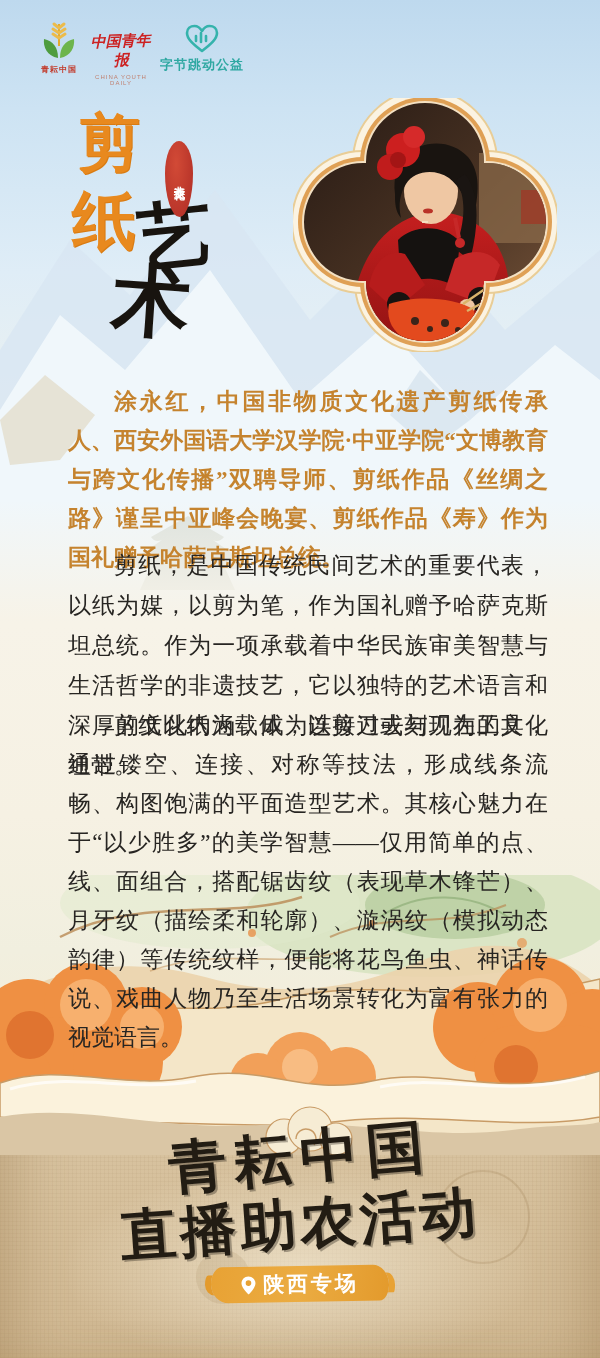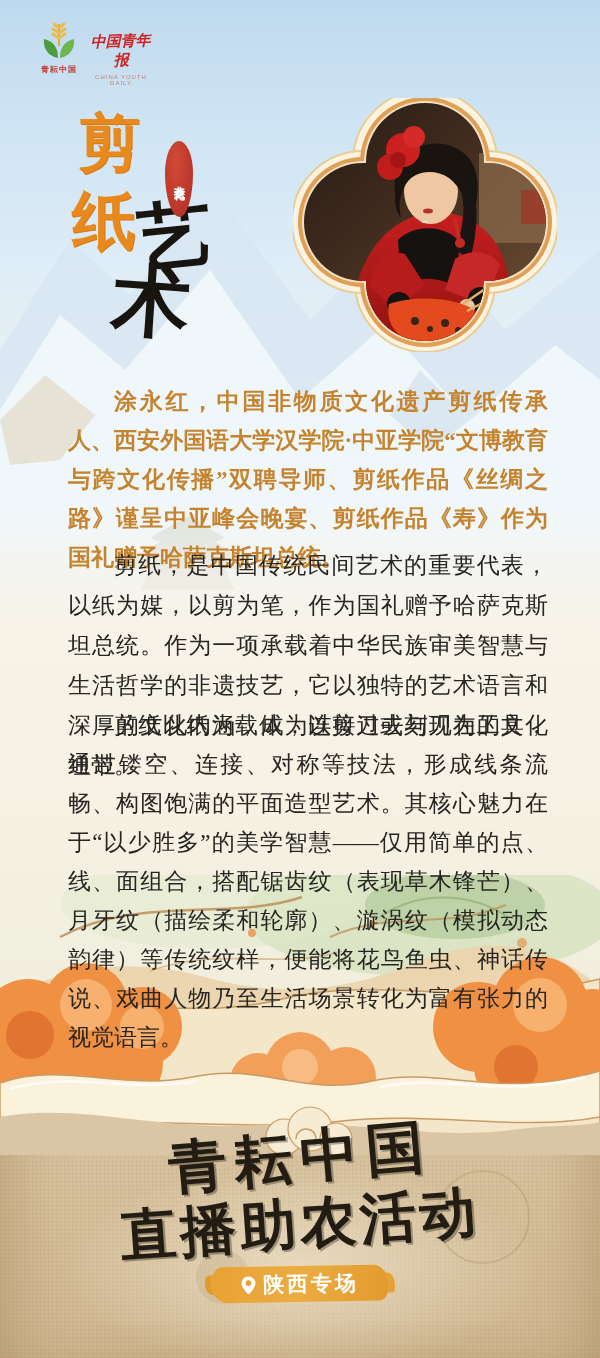--- a/index.html
+++ b/index.html
@@ -112,20 +112,27 @@
         <path d="M22,26 C22,16 22,10 22,4" stroke="#E2A92F" stroke-width="2" fill="none"></path>
         <path d="M22,8 l-5,-4 M22,8 l5,-4 M22,13 l-6,-4 M22,13 l6,-4 M22,18 l-6,-4 M22,18 l6,-4" stroke="#ECBB4A" stroke-width="3" stroke-linecap="round" fill="none"></path>
         <path d="M21,38 C10,36 6,27 7,19 C16,21 21,27 21,38 Z" fill="#4E9C3F"></path>
         <path d="M23,38 C34,36 38,27 37,19 C28,21 23,27 23,38 Z" fill="#6DB54C"></path>
       </svg>
       <span class="seal-txt">青耘中国</span>
     </div>
     <div class="logo" id="logo-cyd">
       <span class="name">中国青年报</span>
       <span class="sub">CHINA YOUTH DAILY</span>
+    </div>
+    <div class="logo" id="logo-bd">
+      <svg width="34" height="30" viewBox="0 0 34 30" style="margin:0 auto;">
+        <path d="M17,27 C8,20 2,15 2,9 C2,4.5 5.5,2 9.5,2 C13,2 15.5,4.5 17,7 C18.5,4.5 21,2 24.5,2 C28.5,2 32,4.5 32,9 C32,15 26,20 17,27 Z" fill="none" stroke="#35B3AC" stroke-width="2.6" stroke-linejoin="round"></path>
+        <path d="M11,17 L11,12 M16,18 L16,9 M21,17 L21,12" stroke="#35B3AC" stroke-width="2.6" stroke-linecap="round"></path>
+      </svg>
+      <span class="name">字节跳动公益</span>
     </div>
   </div>
 
   <div id="title-block">
     <span class="tchar orange" id="t1">剪</span>
     <span class="tchar orange" id="t2">纸</span>
     <span class="tchar black" id="t3">艺</span>
     <span class="tchar black" id="t4">术</span>
     <div id="title-seal">
       <span>非遗文化</span>

